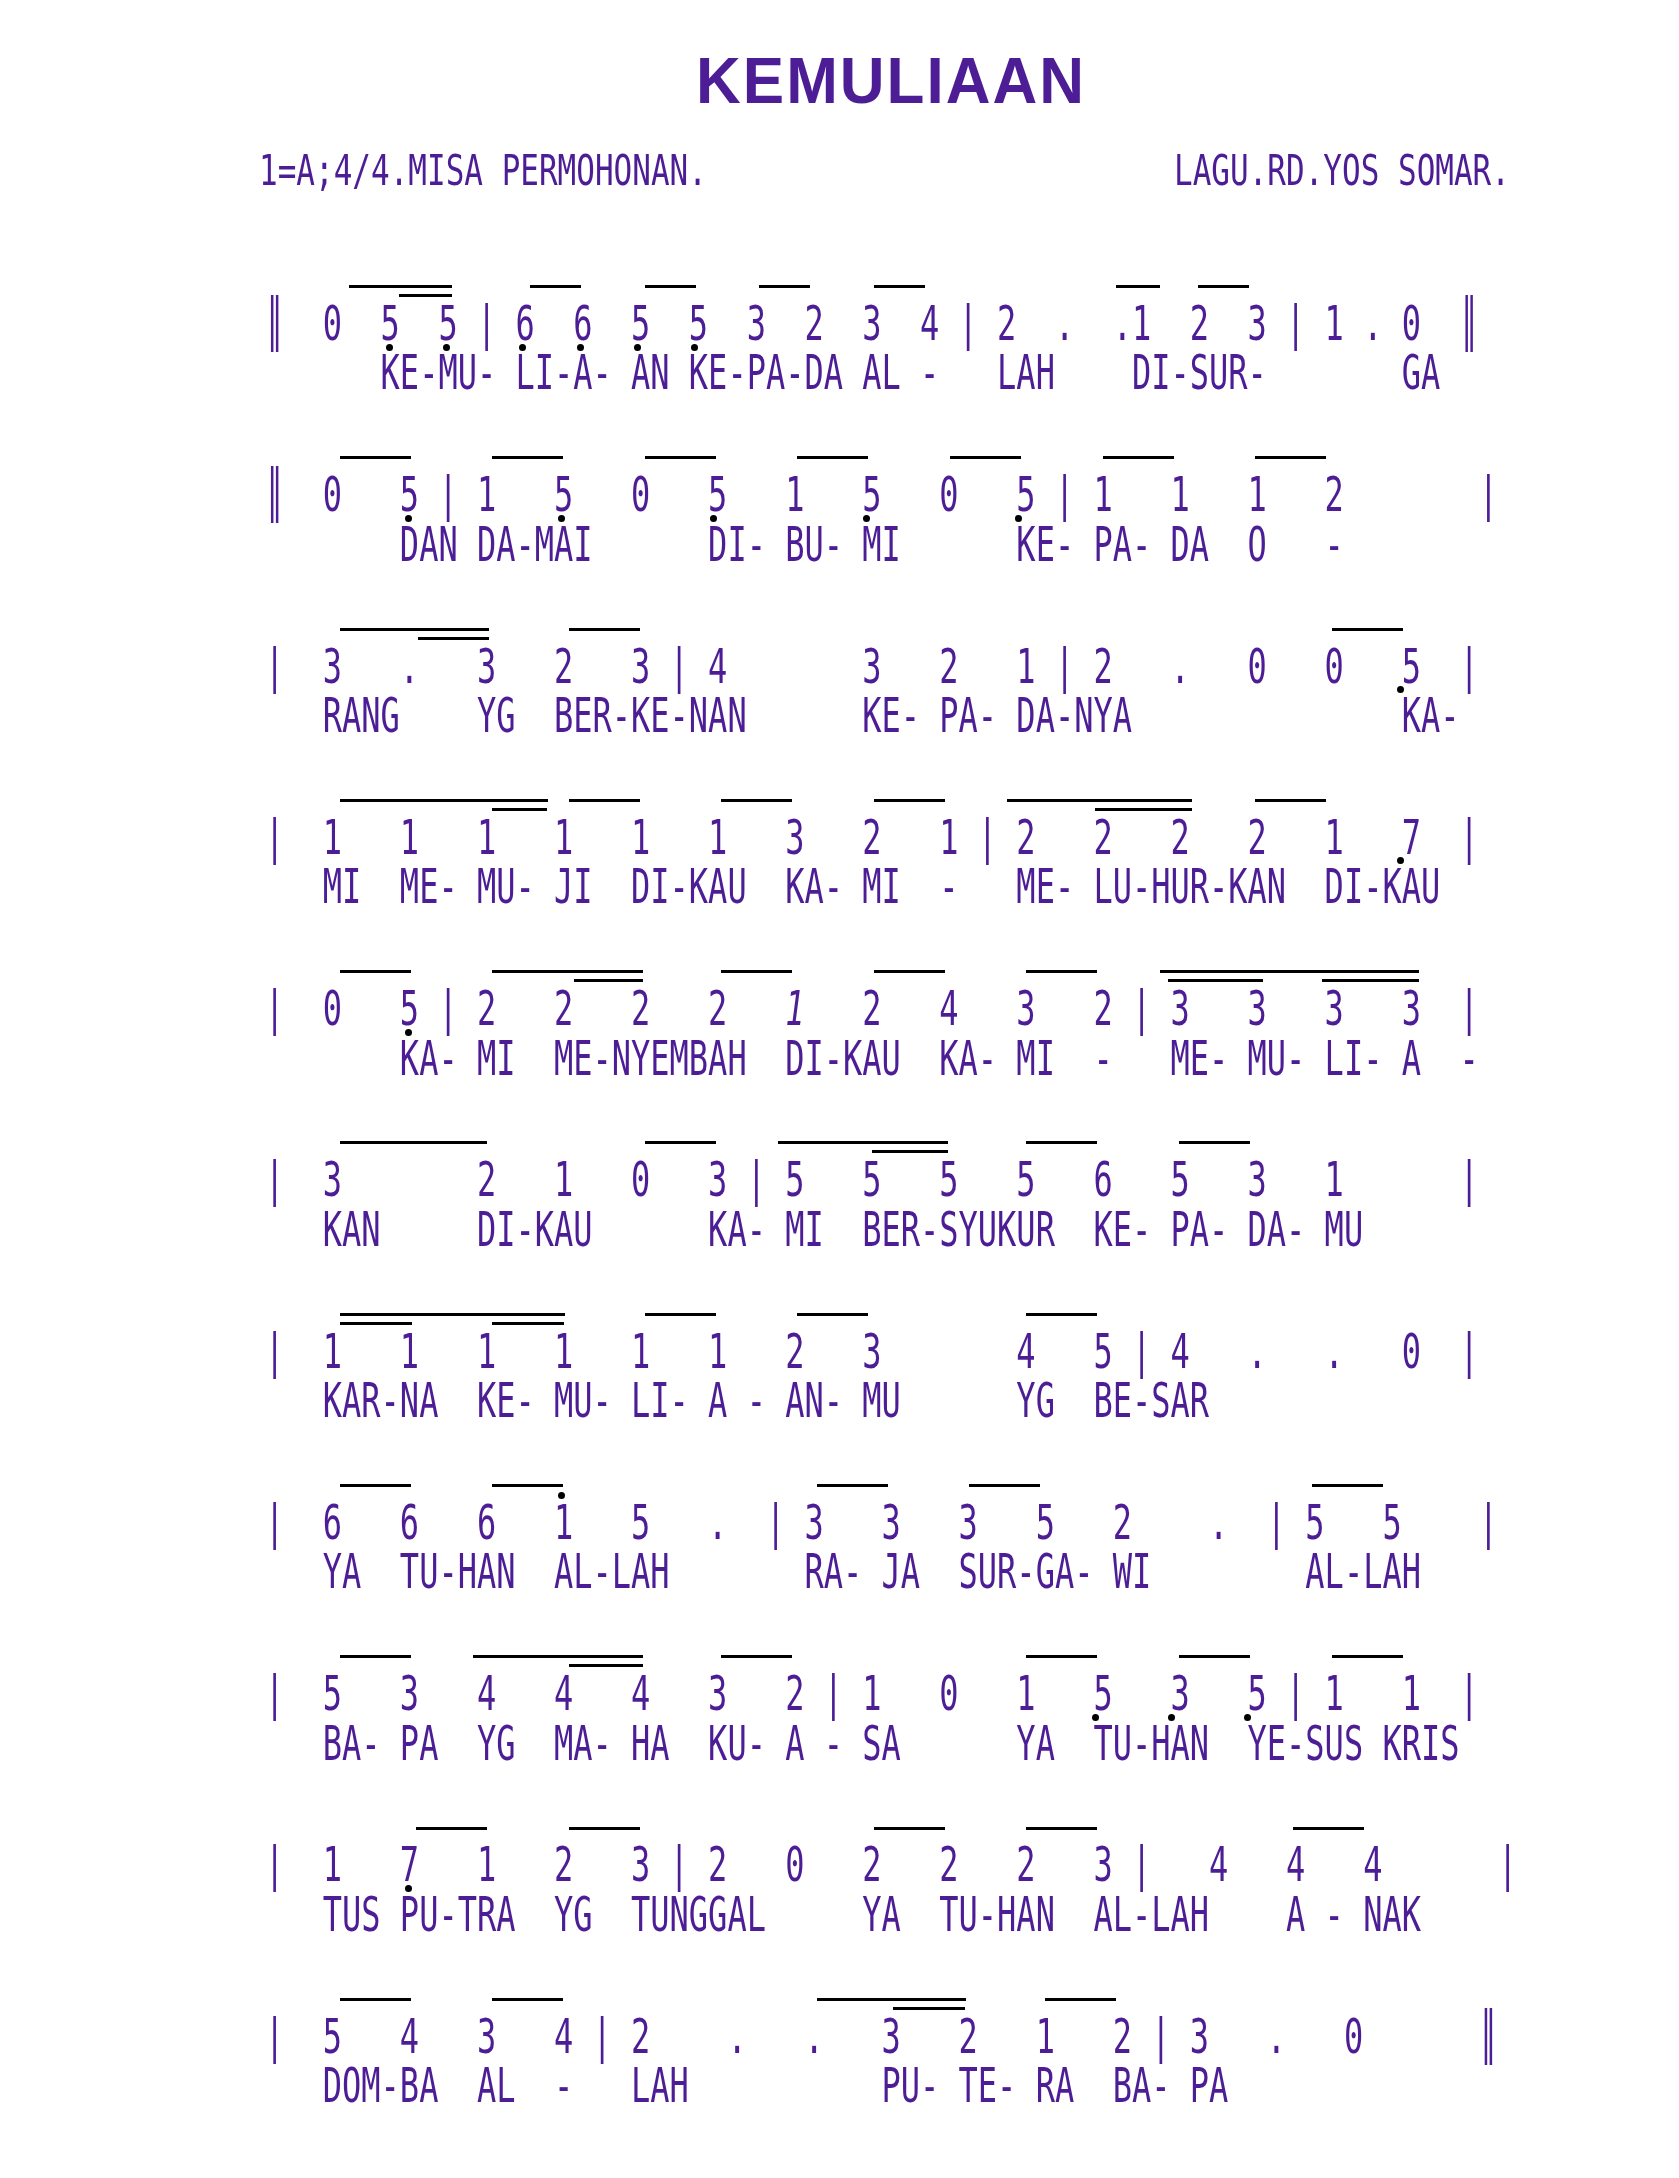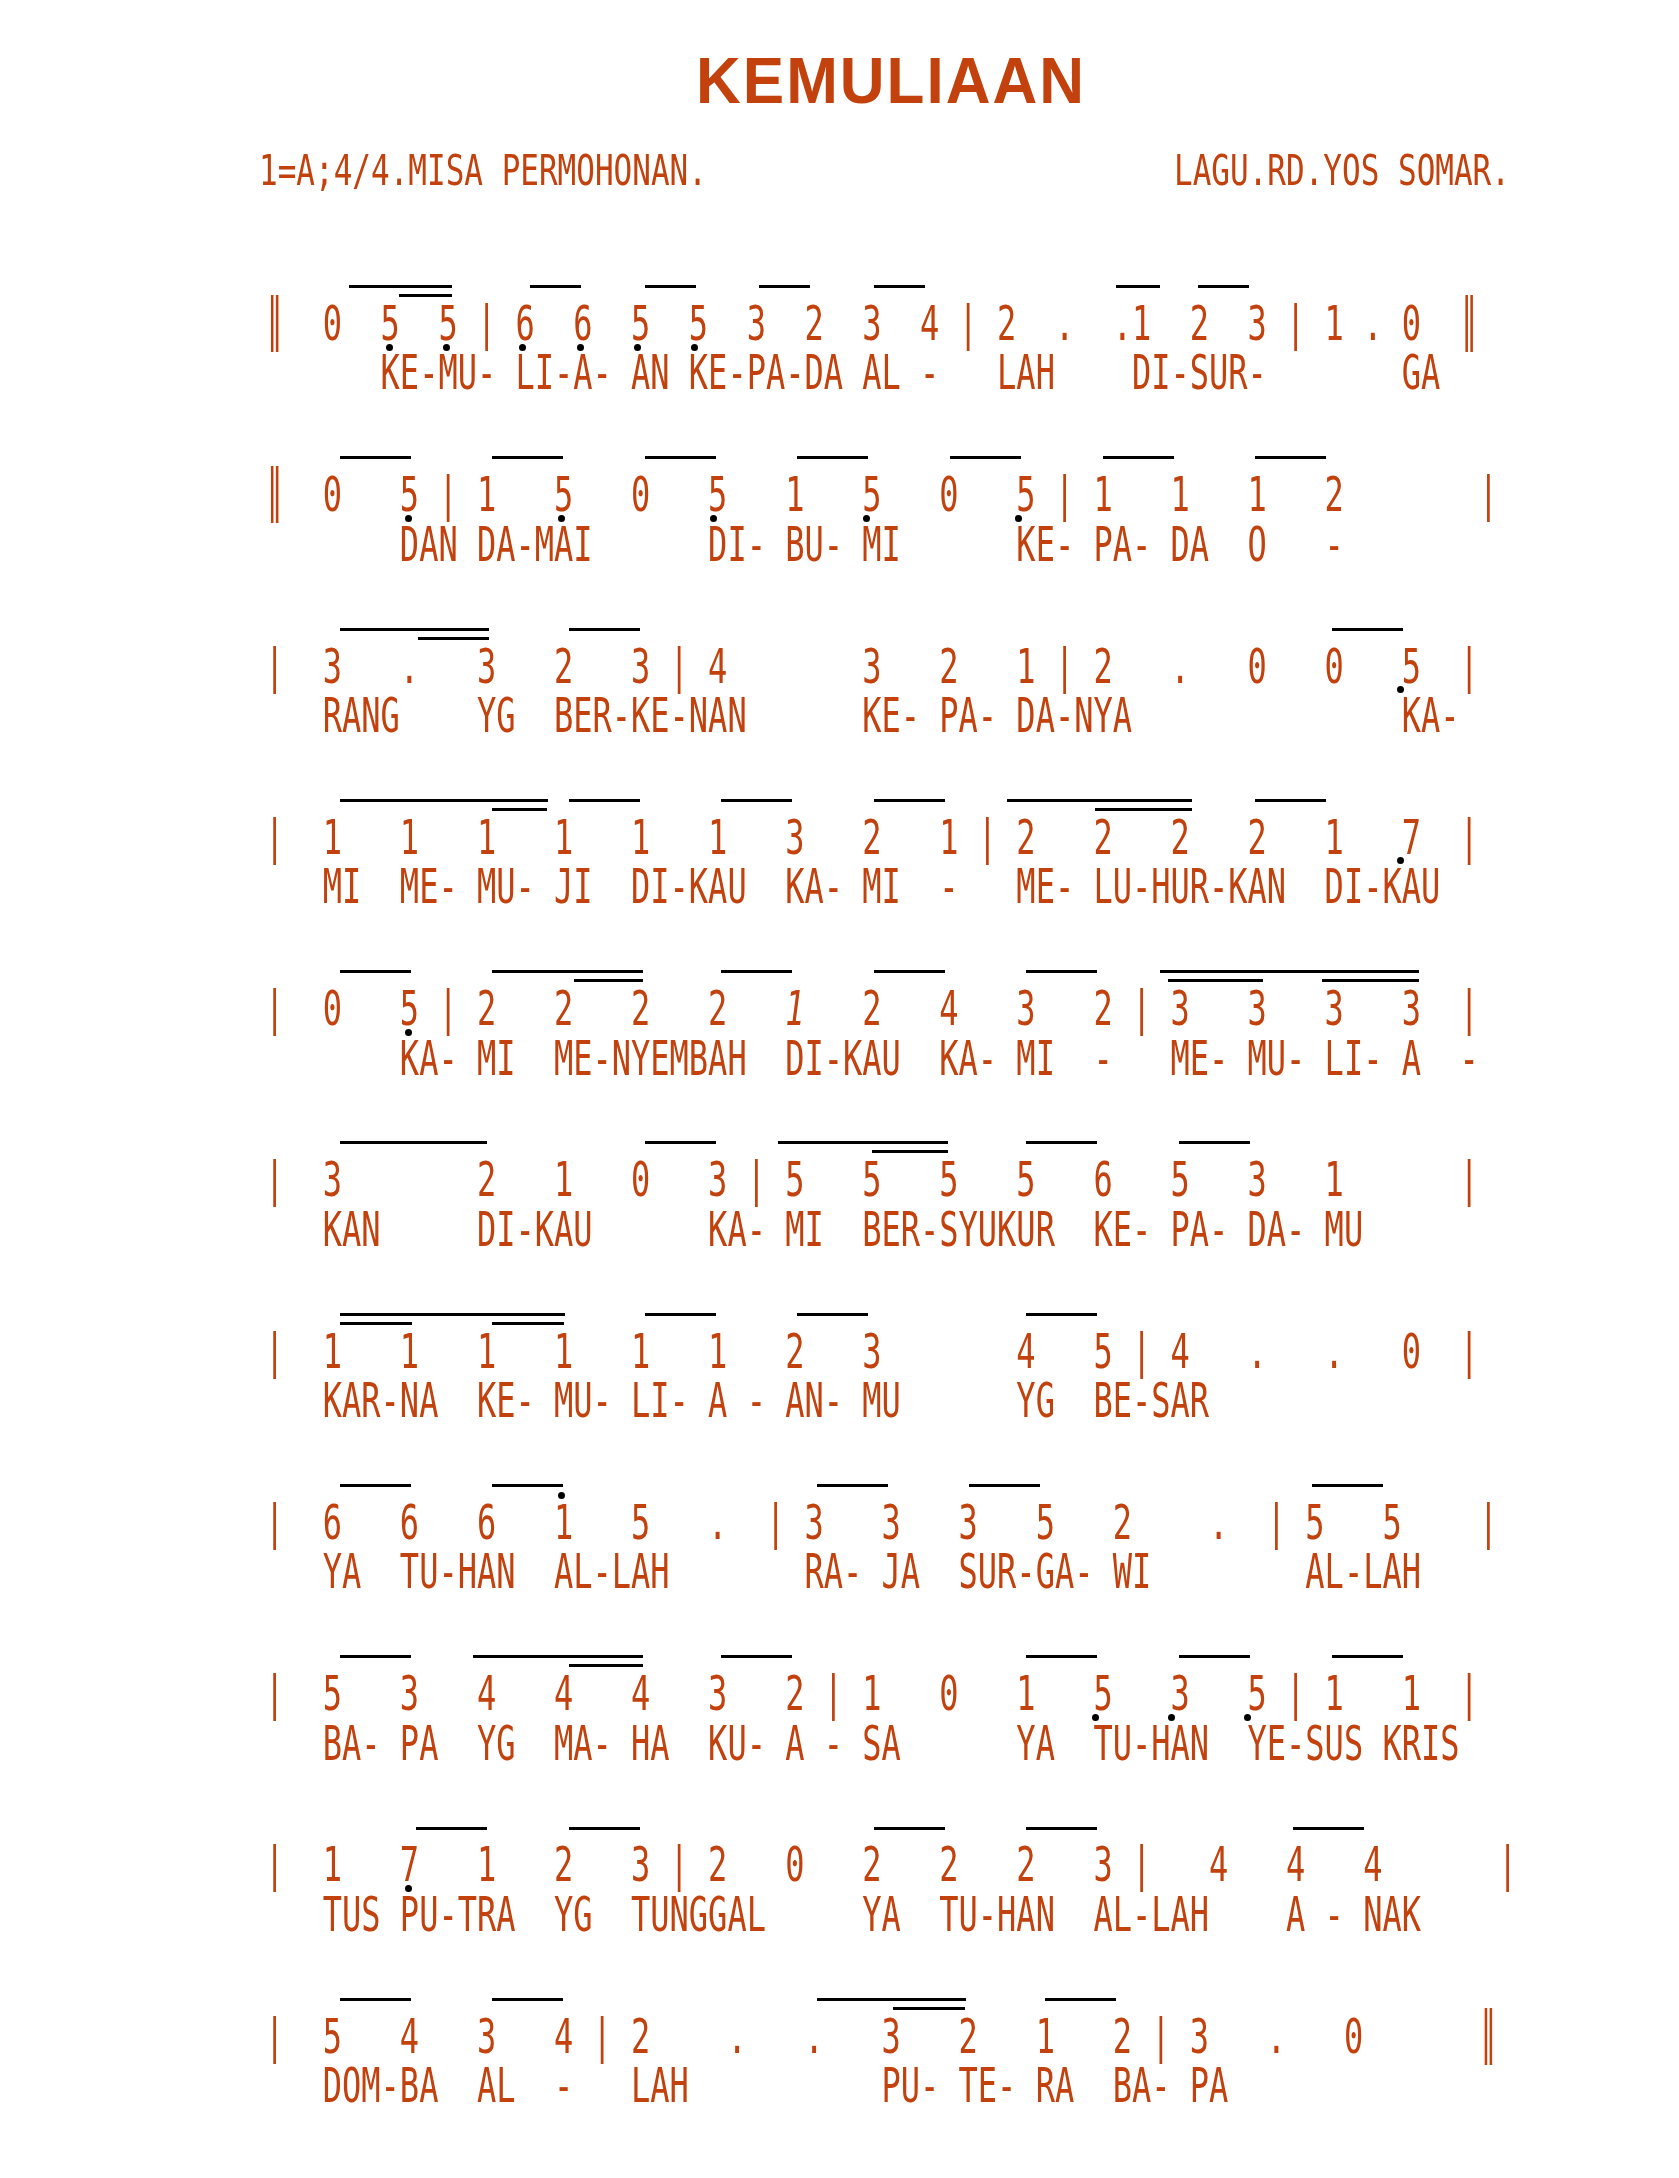--- a/index.html
+++ b/index.html
@@ -1,16 +1,16 @@
 <!DOCTYPE html>
 <html><head>
 <meta charset="utf-8">
 <style>
   html,body{margin:0;padding:0;background:#e8e8e8;}
-  #page{position:relative;width:1679px;height:2178px;background:#ffffff;color:#c2410c;overflow:hidden;margin:0 auto;}
+  #page{position:relative;width:1679px;height:2178px;background:#ffffff;color:#4c1d95;overflow:hidden;margin:0 auto;}
   .title{position:absolute;top:6px;left:0;width:100%;text-align:center;text-indent:103px;
          font-family:"Liberation Sans",sans-serif;font-weight:bold;font-size:62px;line-height:1;
          letter-spacing:2px;transform:scale(1,1.05);transform-origin:50% 0;}
   .hdr-left,.hdr-right{position:absolute;top:150px;font-family:"DejaVu Sans Mono",monospace;
          font-size:31px;line-height:1;white-space:pre;transform:scaleY(1.35);transform-origin:0 0;}
   .hdr-left{left:259px;}
   .hdr-right{left:1174px;}
   .note-row,.lyr-row{position:absolute;margin:0;font-family:"DejaVu Sans Mono",monospace;
          font-size:32px;line-height:1;white-space:pre;transform:scaleY(1.5);transform-origin:0 0;}
   .beam{position:absolute;height:3px;background:#000;}

